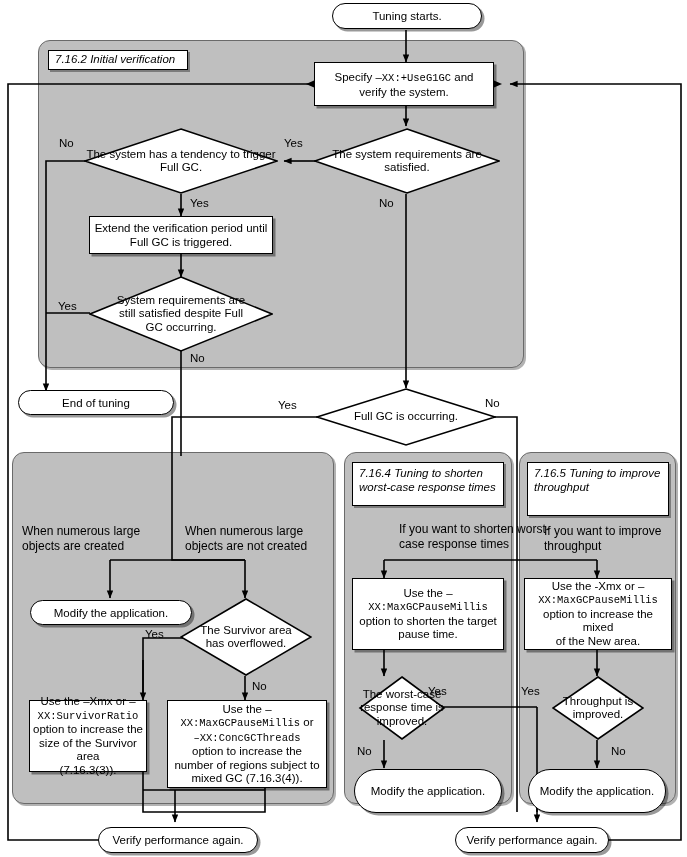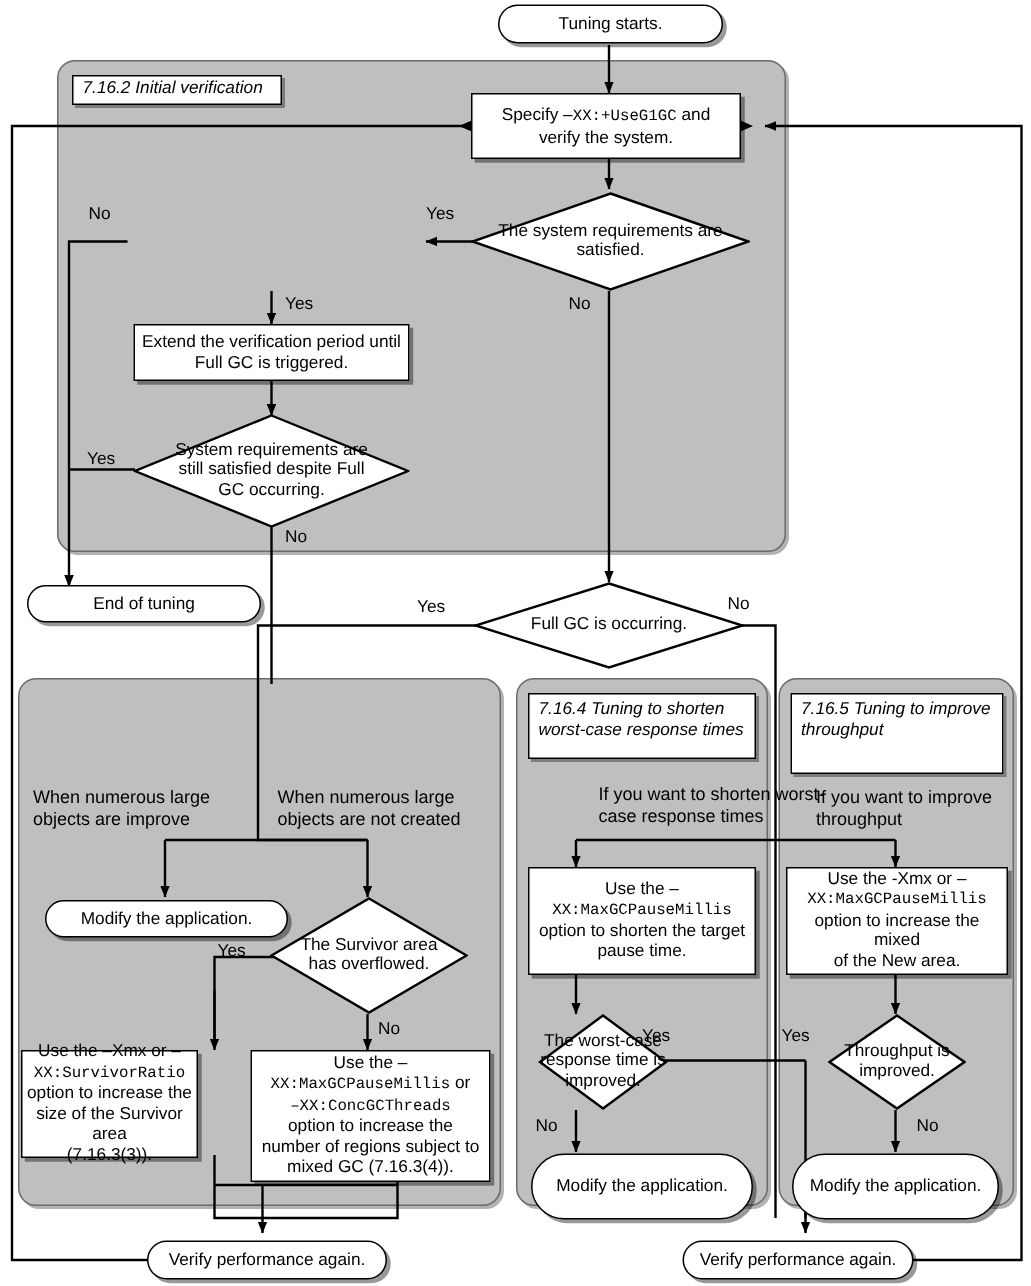--- a/index.html
+++ b/index.html
@@ -207,21 +207,21 @@
     <div>
       <span>Specify –</span><span class="mono">XX:+UseG1GC</span><span> and</span><br>
       <span>verify the system.</span>
     </div>
   </div>
 
   <div class="abs proc" style="left:89px;top:216px;width:184px;height:38px;">
     <span>Extend the verification period until Full GC is triggered.</span>
   </div>
 
-  <div class="abs proc" style="left:14px;top:700px;width:118px;height:72px;">
+  <div class="abs proc" style="left:29px;top:700px;width:118px;height:72px;">
     <div style="line-height:13.5px;">
       <span>Use the –Xmx or –</span><br>
       <span class="mono">XX:SurvivorRatio</span><br>
       <span>option to increase the</span><br>
       <span>size of the Survivor area</span><br>
       <span>(7.16.3(3)).</span>
     </div>
   </div>
 
   <div class="abs proc" style="left:167px;top:700px;width:160px;height:88px;">
@@ -253,20 +253,26 @@
     </div>
   </div>
 
   <div class="diamond" style="left:314px;top:128px;width:186px;height:66px;">
     <svg width="186" height="66" viewBox="0 0 186 66">
       <polygon points="93,1 185,33 93,65 1,33" fill="#ffffff" stroke="#000" stroke-width="1.6"></polygon>
     </svg>
     <div class="dtext">The system requirements are satisfied.</div>
   </div>
 
+  <div class="diamond" style="left:84px;top:128px;width:194px;height:66px;">
+    <svg width="194" height="66" viewBox="0 0 194 66">
+      <polygon points="97,1 193,33 97,65 1,33" fill="#ffffff" stroke="#000" stroke-width="1.6"></polygon>
+    </svg>
+    <div class="dtext">The system has a tendency to trigger Full GC.</div>
+  </div>
 
   <div class="diamond" style="left:89px;top:276px;width:184px;height:76px;">
     <svg width="184" height="76" viewBox="0 0 184 76">
       <polygon points="92,1 183,38 92,75 1,38" fill="#ffffff" stroke="#000" stroke-width="1.6"></polygon>
     </svg>
     <div class="dtext" style="padding:0 22px;">System requirements are still satisfied despite Full GC occurring.</div>
   </div>
 
   <div class="diamond" style="left:316px;top:388px;width:180px;height:58px;">
     <svg width="180" height="58" viewBox="0 0 180 58">
@@ -327,21 +333,21 @@
 
   <div class="abs lbl" style="left:428px;top:684px;"><span>Yes</span></div>
 
   <div class="abs lbl" style="left:357px;top:744px;"><span>No</span></div>
 
   <div class="abs lbl" style="left:521px;top:684px;"><span>Yes</span></div>
 
   <div class="abs lbl" style="left:611px;top:744px;"><span>No</span></div>
 
   <div class="abs lbl2" style="left:22px;top:524px;width:140px;">
-    <span>When numerous large objects are improve</span>
+    <span>When numerous large objects are created</span>
   </div>
 
   <div class="abs lbl2" style="left:185px;top:524px;width:148px;">
     <span>When numerous large objects are not created</span>
   </div>
 
   <div class="abs lbl2" style="left:351px;top:522px;width:156px;margin-left:48px;">
     <span>If you want to shorten worst-case response times</span>
   </div>
 

